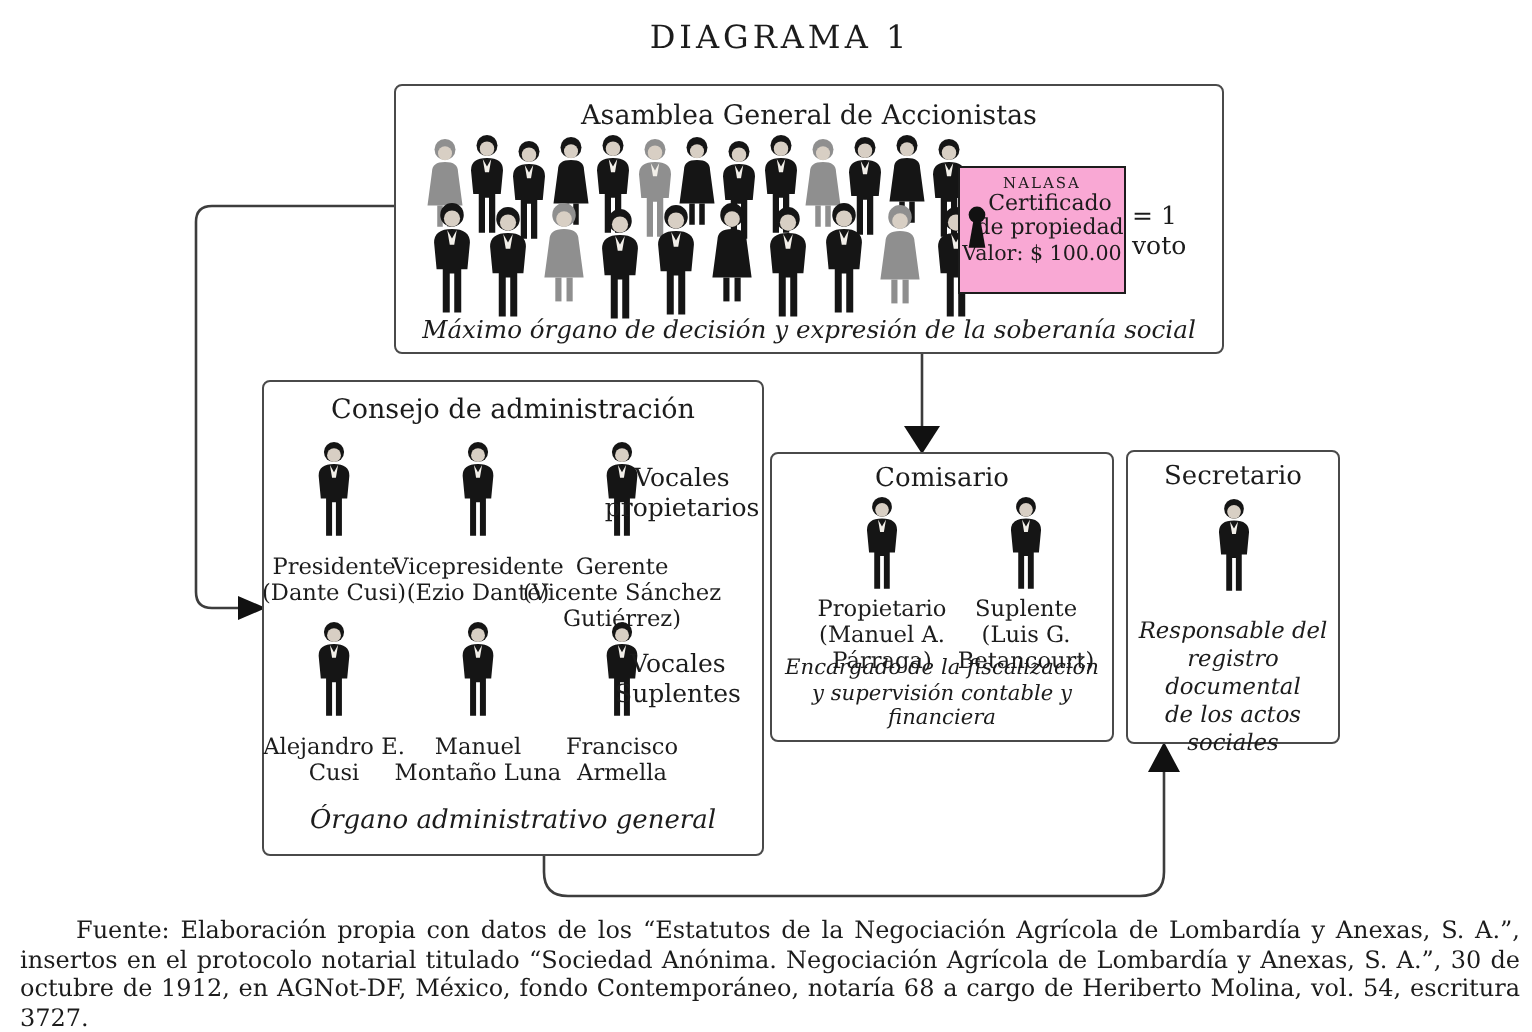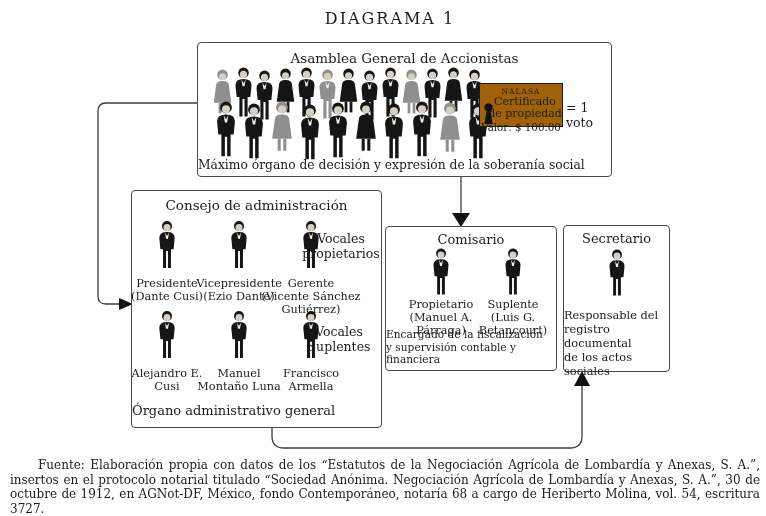--- a/index.html
+++ b/index.html
@@ -10,26 +10,26 @@
   .page-title { position:absolute; left:0; right:0; top:9px; text-align:center;
     font-size:16px; letter-spacing:2px; transform:translateX(7px); }
 
   .rbox { position:absolute; border:1.4px solid #4a4a4a; border-radius:4px; background:#fff; }
   #assembly-box  { left:197px; top:42px;  width:415px; height:135px; }
   #board-box     { left:131px; top:190px; width:251px; height:238px; }
   #comisario-box { left:385px; top:226px; width:172px; height:145px; }
   #secretario-box{ left:563px; top:225px; width:107px; height:147px; }
 
   .box-title { position:absolute; left:0; right:0; text-align:center; font-size:13.5px; }
-  .caption   { position:absolute; left:0; right:0; text-align:left; font-size:12.3px; white-space:pre-line; }
+  .caption   { position:absolute; left:0; right:0; text-align:center; font-size:12.3px; white-space:pre-line;font-style:italic; }
 
   .crowd { position:absolute; left:0; top:0; }
 
-  .cert-box { position:absolute; left:281px; top:40px; width:84px; height:44px;
-    border:1.3px solid #1c1c1c; background:#a16207; }
+  .cert-box { position:absolute; left:281px; top:40px; width:84px; height:64px;
+    border:1.3px solid #1c1c1c; background:#f9a8d4; }
   .cert-company { text-align:center; font-size:7.5px; letter-spacing:1px; margin-top:3px; }
   .cert-line { text-align:center; font-size:11px; line-height:11.5px; margin-left:8px; }
   .cert-value { text-align:center; font-size:10.3px; margin-top:2px; }
   .cert-icon { position:absolute; left:3px; top:19px; }
   .equals-label { position:absolute; left:368px; top:57px; font-size:12.5px; }
 
   .member-fig { position:absolute; }
   .member-label { position:absolute; text-align:center; font-size:11.3px; line-height:13.2px; white-space:pre-line; }
   .group-label { position:absolute; text-align:center; font-size:12.5px; line-height:15px; white-space:pre-line; }
 

